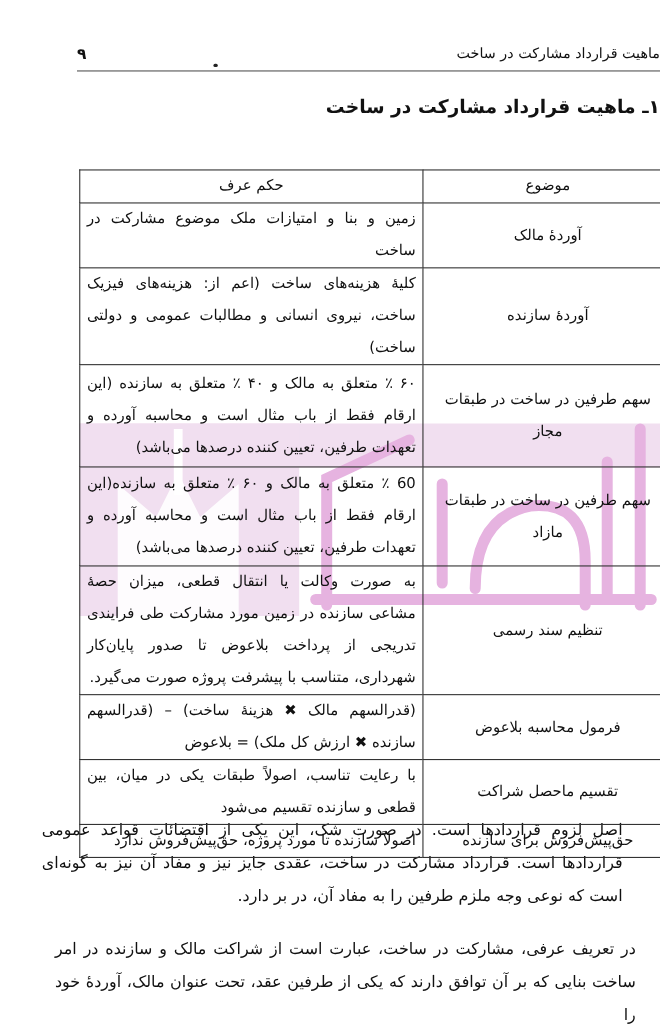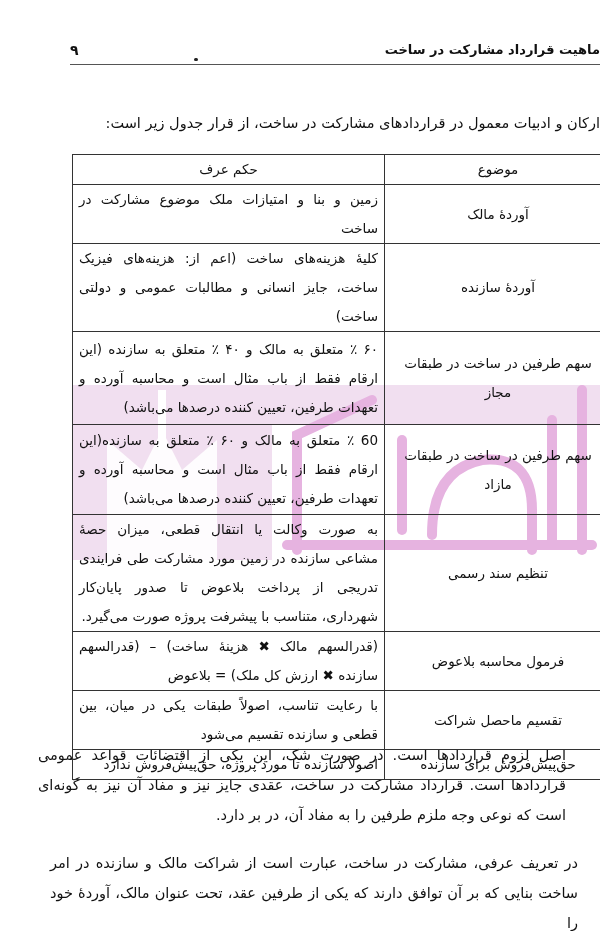--- a/index.html
+++ b/index.html
@@ -10,21 +10,21 @@
     color: #111;
   }
   .page { position: absolute; left: 0; top: 0; width: 600px; height: 931px; }
 
   
   .run-header {
     position: absolute; top: 42px; left: 70px; right: 0; height: 22px;
   }
   .run-title {
     position: absolute; right: 0; top: 0;
-    font-size: 13px; font-weight: bold; direction: rtl; white-space: nowrap;
+    font-size: 13px; font-weight: normal; direction: rtl; white-space: nowrap;
   }
   .page-num {
     position: absolute; left: 0; top: 0; font-size: 14px; font-weight: bold;
   }
   .header-rule {
     position: absolute; left: 70px; right: 0; top: 64px; height: 0;
     border-top: 1.5px solid #555;
   }
   .stray-dot {
     position: absolute; left: 194px; top: 58px; width: 4px; height: 3px;
@@ -75,21 +75,21 @@
 
 <div class="page">
 
   <div class="run-header">
     <span class="run-title">ماهیت قرارداد مشارکت در ساخت</span>
     <span class="page-num">۹</span>
   </div>
   <div class="header-rule"></div>
   <div class="stray-dot"></div>
 
-  <div class="intro">ارکان و ادبیات معمول در قراردادهای مشارکت در ساخت، از قرار جدول زیر است:</div>
+  <div class="section-title">۱ـ ماهیت قرارداد مشارکت در ساخت</div>
 
   <svg class="watermark" viewBox="0 0 528 200" xmlns="http://www.w3.org/2000/svg">
     <rect x="0" y="25" width="528" height="40" fill="#f1dff0"></rect>
     <rect x="0" y="25" width="200" height="175" fill="#f1dff0"></rect>
 
     <path d="M35 200 L35 80 L70 110 L90 70 L110 110 L145 80 L145 200 Z" fill="#ffffff" opacity="0.9"></path>
     <rect x="86" y="30" width="8" height="60" fill="#ffffff"></rect>
 
     <g fill="none" stroke="#e6b3e0" stroke-width="10" stroke-linecap="round">
       <path d="M225 190 L225 75 L300 40"></path>
@@ -108,21 +108,21 @@
         <th>حکم عرف</th>
       </tr>
     </thead>
     <tbody>
       <tr style="height:27px">
         <td class="col-topic">آوردهٔ مالک</td>
         <td class="col-rule">زمین و بنا و امتیازات ملک موضوع مشارکت در ساخت</td>
       </tr>
       <tr style="height:58px">
         <td class="col-topic">آوردهٔ سازنده</td>
-        <td class="col-rule">کلیهٔ هزینه‌های ساخت (اعم از: هزینه‌های فیزیک ساخت، جایز انسانی و مطالبات عمومی و دولتی ساخت)</td>
+        <td class="col-rule">کلیهٔ هزینه‌های ساخت (اعم از: هزینه‌های فیزیک ساخت، نیروی انسانی و مطالبات عمومی و دولتی ساخت)</td>
       </tr>
       <tr style="height:93px">
         <td class="col-topic">سهم طرفین در ساخت در طبقات مجاز</td>
         <td class="col-rule">۶۰ ٪ متعلق به مالک و ۴۰ ٪ متعلق به سازنده (این ارقام فقط از باب مثال است و محاسبه آورده و تعهدات طرفین، تعیین کننده درصدها می‌باشد)</td>
       </tr>
       <tr style="height:90px">
         <td class="col-topic">سهم طرفین در ساخت در طبقات مازاد</td>
         <td class="col-rule">60 ٪ متعلق به مالک و ۶۰ ٪ متعلق به سازنده(این ارقام فقط از باب مثال است و محاسبه آورده و تعهدات طرفین، تعیین کننده درصدها می‌باشد)</td>
       </tr>
       <tr style="height:113px">

